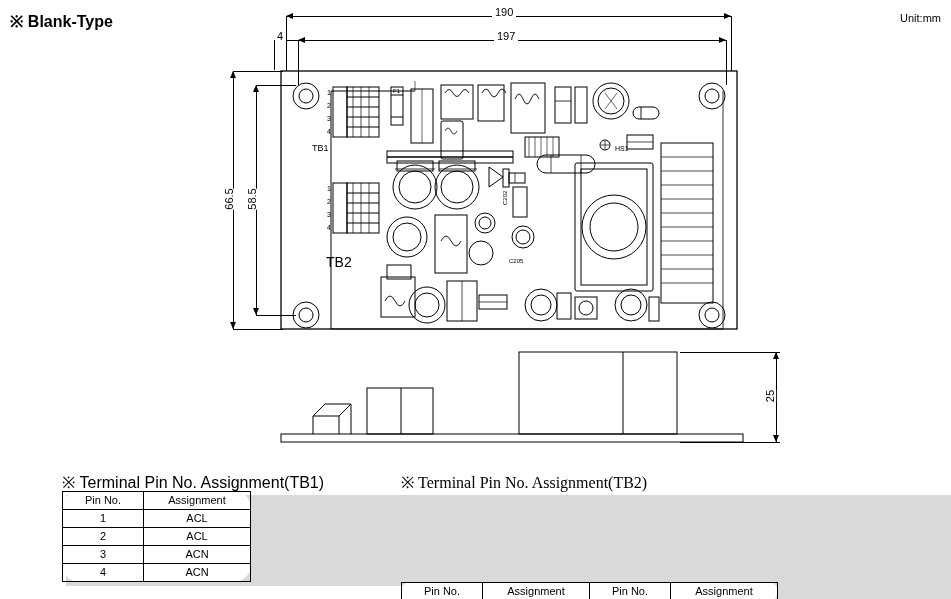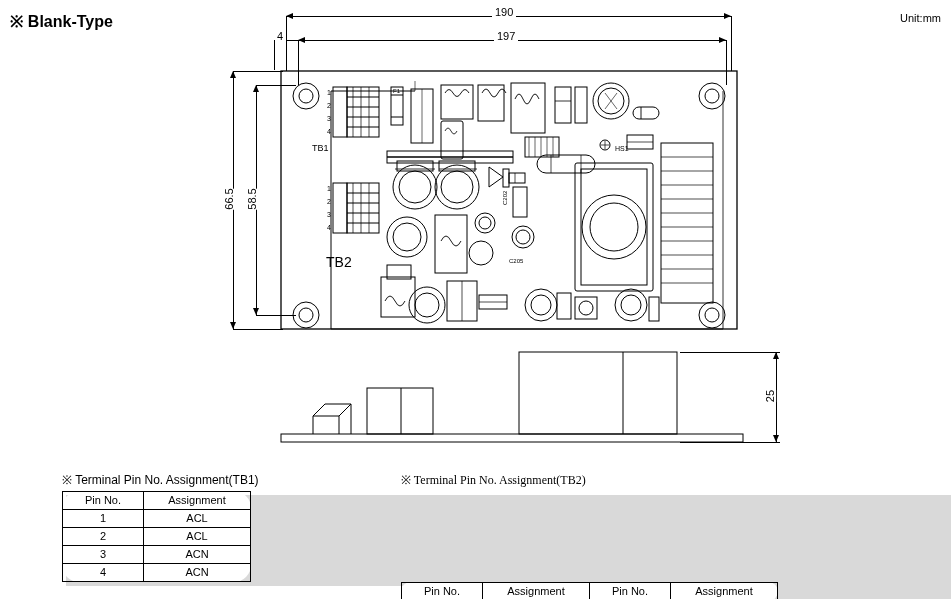--- a/index.html
+++ b/index.html
@@ -72,21 +72,21 @@
     border-bottom: 7px solid #000;
   }
   .arrow-d {
     border-left: 3px solid transparent;
     border-right: 3px solid transparent;
     border-top: 7px solid #000;
   }
 
   
   .tbl-title {
-    font-size: 12px;
+    font-size: 16px;
     white-space: nowrap;
   }
   table.pin {
     border-collapse: collapse;
     font-size: 11px;
     border-radius: 17px;
   }
   table.pin td, table.pin th {
     border: 1px solid #000;
     text-align: center;

